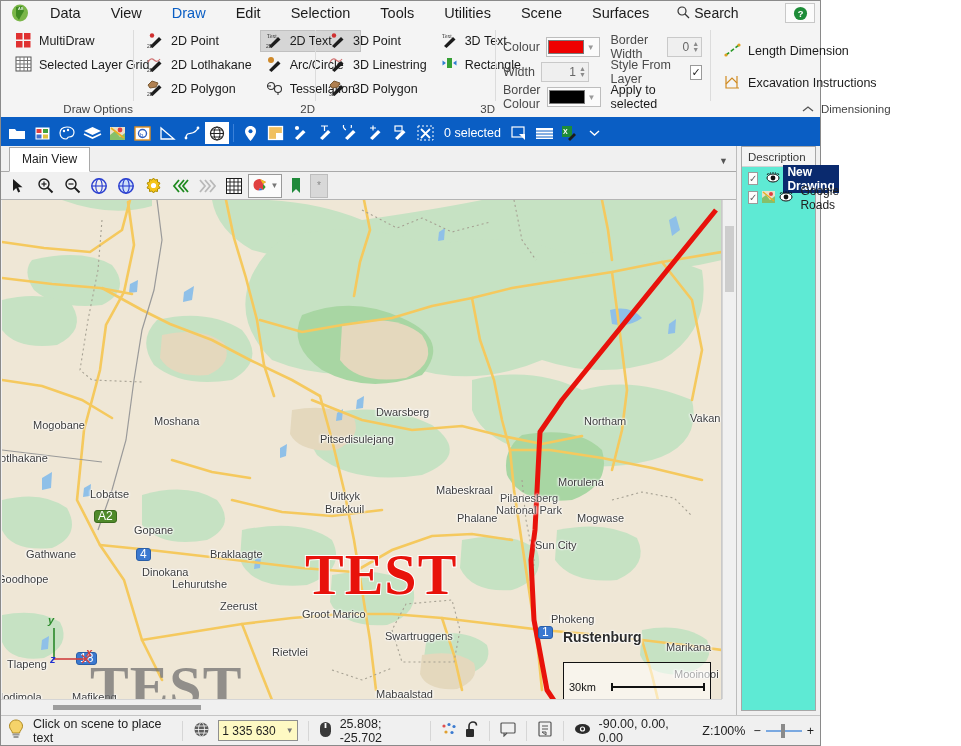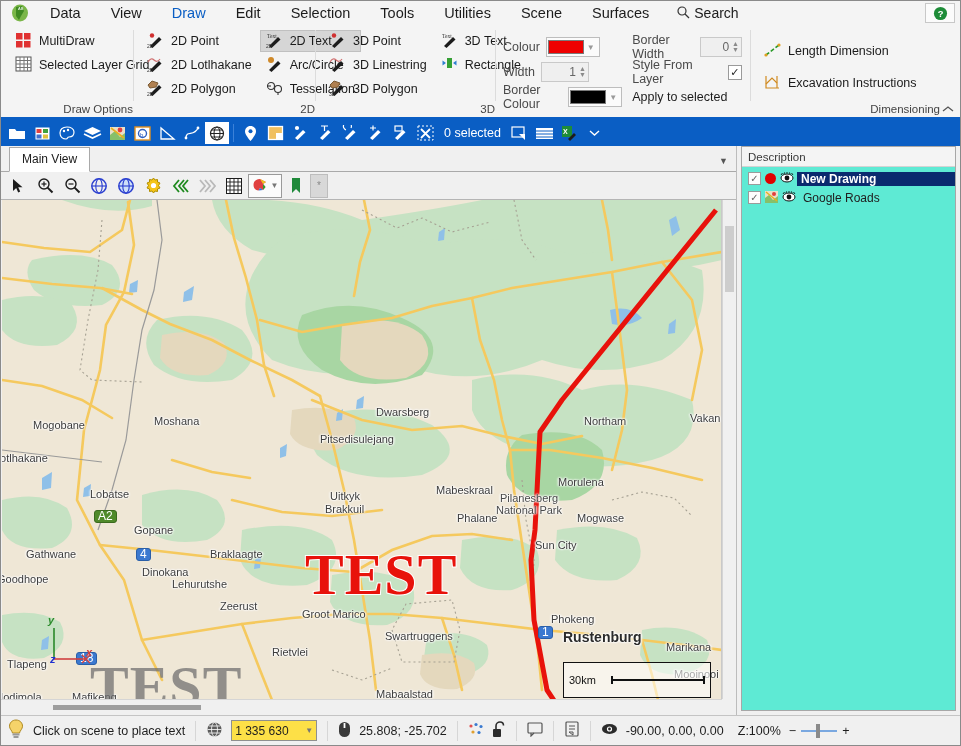--- a/index.html
+++ b/index.html
@@ -6,21 +6,21 @@
   html, body {
     margin: 0; padding: 0;
     width: 961px; height: 746px;
     overflow: hidden;
     font-family: "Liberation Sans", sans-serif;
     font-size: 12px;
     color: #202020;
     background: #ffffff;
   }
   #app {
-    width: 961px; height: 746px;
+    width: 821px; height: 746px;
     position: relative;
     border: 1px solid #8a8a8a;
     background: #f0f0f0;
     display: flex;
     flex-direction: column;
   }
 
   
   .ribbon { background:#f4f4f4; border-bottom:3px solid #0a5ec4; position:relative; }
   .ribbon-tabs {
@@ -150,21 +150,21 @@
     font-size:58px; color:#e8120b; letter-spacing:1px;
     -webkit-text-stroke:2px #ffffff; paint-order:stroke fill;
   }
   .test-gray {
     position:absolute; font-family:"Liberation Serif", serif; font-weight:bold;
     font-size:58px; color:rgba(108,108,108,0.72); letter-spacing:1px;
   }
 
   .scalebar {
     position:absolute; border:1.6px solid #111; background:rgba(255,255,255,0.55);
-    display:flex; align-items:center; gap:15px; padding:11px 5px; font-size:11px; color:#111;
+    display:flex; align-items:center; gap:15px; padding:18px 5px; font-size:11px; color:#111;
   }
   .scalebar .bar { position:relative; height:8px; width:96px; }
   .scalebar .bar::before { content:""; position:absolute; top:3px; left:0; right:0; height:2px; background:#111; }
   .scalebar .bar::after { content:""; position:absolute; top:0; left:0; width:2px; height:8px; background:#111; }
   .scalebar .bar i { position:absolute; top:0; right:0; width:2px; height:8px; background:#111; }
 
   .axes { position:absolute; width:60px; height:55px; }
   .axes span { position:absolute; font-size:11px; font-style:italic; font-weight:bold; }
 
   
@@ -183,21 +183,21 @@
   .gicon { width:13px; height:13px; }
 
   
   .statusbar {
     height:30px; background:#f0f0f0; border-top:1px solid #c4c4c4;
     display:flex; align-items:center; gap:8px; padding:0 6px; font-size:12.5px; color:#1e1e1e;
   }
   .sb-sep { width:1px; height:20px; background:#d6d6d6; margin:0 2px; }
   .combo {
     display:inline-flex; align-items:center; justify-content:space-between;
-    width:86px; height:21px; border:1px solid #8f8f8f; background:#fde047; padding:0 3px; font-size:12px;
+    width:86px; height:21px; border:1px solid #8f8f8f; background:#fef9c3; padding:0 3px; font-size:12px;
   }
   .combo .arr { color:#777; font-size:8px; }
   .zoomslider { display:flex; align-items:center; gap:5px; }
   .zoomslider .track { position:relative; width:36px; height:2px; background:#7aa8e0; }
   .zoomslider .knob { position:absolute; left:15px; top:-6px; width:4px; height:14px; background:#8a8a8a; }
 </style>
 </head>
 <body>
 
 <div id="app">

